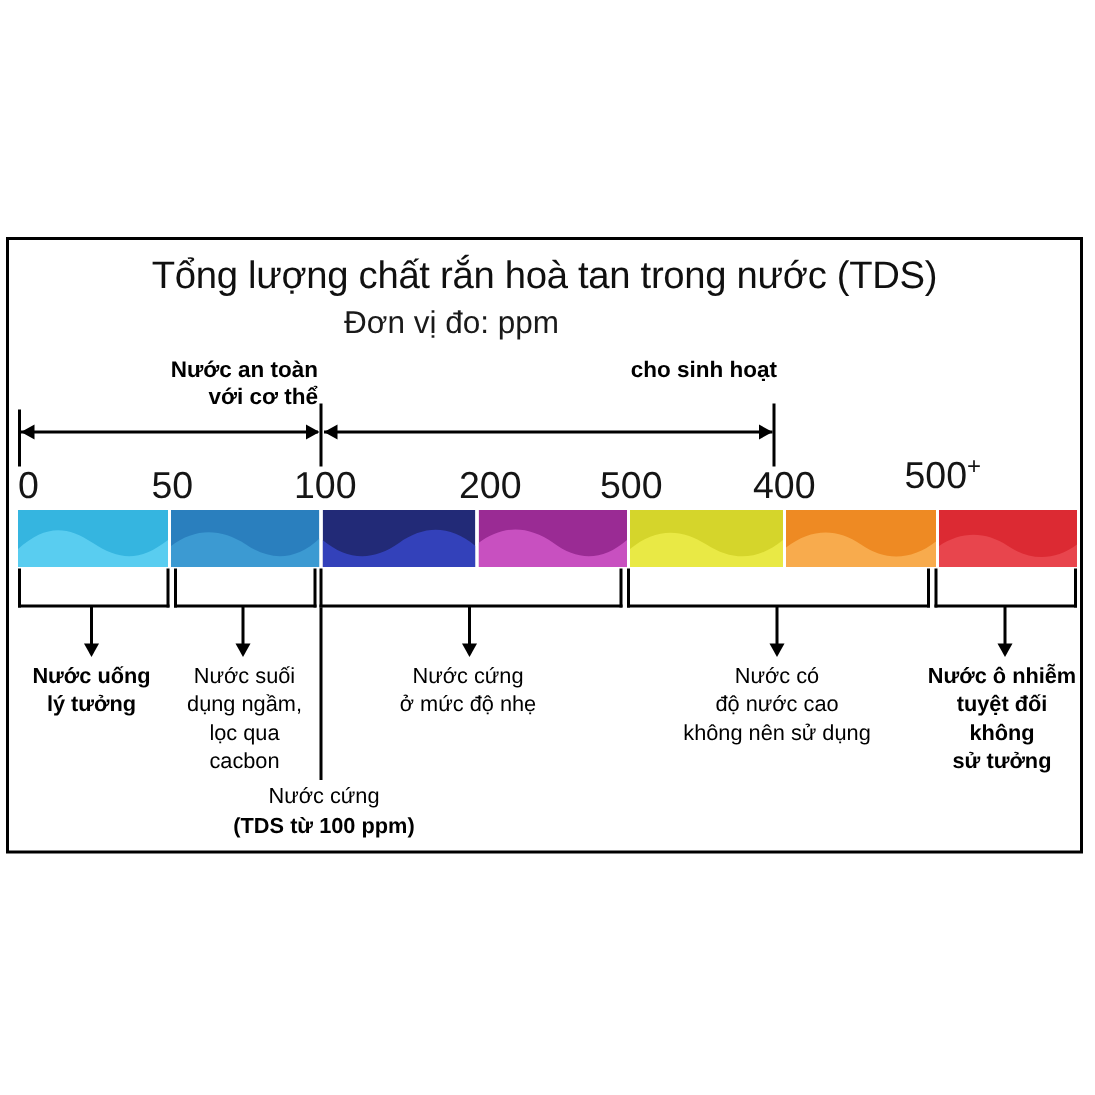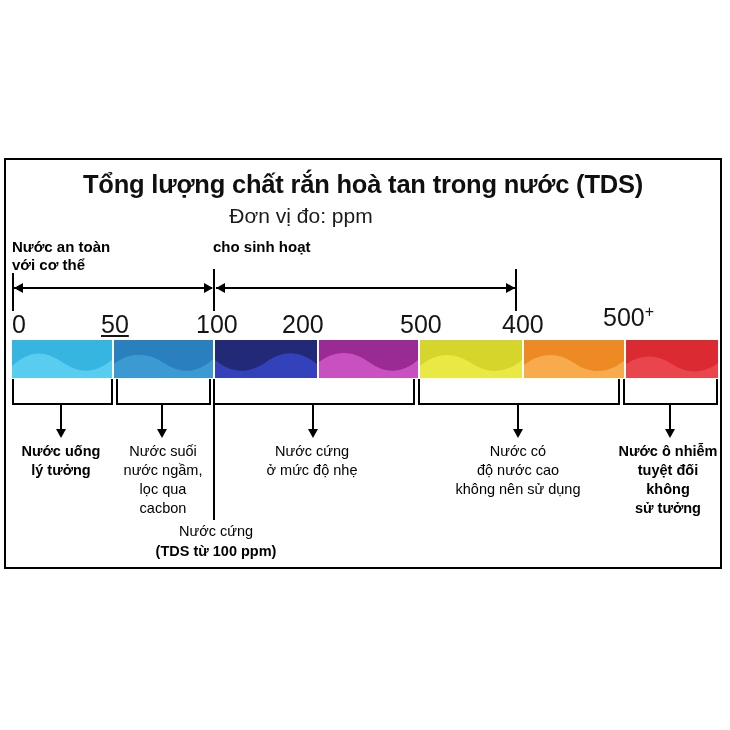--- a/index.html
+++ b/index.html
@@ -30,40 +30,40 @@
     background: #ffffff;
   }
 
   
   #title {
     position: absolute;
     left: 0; top: 10px;
     width: 714px;
     text-align: center;
     font-size: 25.5px;
-    font-weight: bold;
+    font-weight: normal;
     color: #101010;
     letter-spacing: -0.2px;
     white-space: nowrap;
   }
   #subtitle {
     position: absolute;
     left: 0; top: 44px;
     width: 590px;
     text-align: center;
     font-size: 21px;
     font-weight: 400;
     color: #1a1a1a;
     white-space: nowrap;
   }
 
   
   .top-range-label {
     position: absolute;
-    text-align: left;
+    text-align: right;
     font-size: 15px;
     font-weight: bold;
     color: #000;
     line-height: 1.18;
   }
   .arrow-row {
     position: absolute;
     height: 2px;
     background: #000;
   }
@@ -181,23 +181,23 @@
 
     <div class="arrow-row" style="left:8px; top:127px; width:198px;"></div>
     <div class="arrow-head left" style="left:8px;   top:123px;"></div>
     <div class="arrow-head right" style="left:198px; top:123px;"></div>
 
     <div class="arrow-row" style="left:210px; top:127px; width:299px;"></div>
     <div class="arrow-head left" style="left:210px; top:123px;"></div>
     <div class="arrow-head right" style="left:500px; top:123px;"></div>
 
     <div class="scale-num" style="left:6px;   top:152px;">0</div>
-    <div class="scale-num" style="left:95px;  top:152px;text-decoration:underline;">50</div>
+    <div class="scale-num" style="left:95px;  top:152px;">50</div>
     <div class="scale-num" style="left:190px; top:152px;">100</div>
-    <div class="scale-num" style="left:276px; top:152px;">200</div>
+    <div class="scale-num" style="left:300px; top:152px;">200</div>
     <div class="scale-num" style="left:394px; top:152px;">500</div>
     <div class="scale-num" style="left:496px; top:152px;">400</div>
     <div class="scale-num" style="left:597px; top:144px;"><span>500</span><sup>+</sup></div>
 
     <div id="colorbar">
 
       <div class="seg" style="left:0px; width:100px;">
         <svg viewBox="0 0 100 38" preserveAspectRatio="none">
           <rect x="0" y="0" width="100" height="38" fill="#35b5e0"></rect>
           <path d="M0 26 C18 10, 32 10, 50 22 C68 34, 82 34, 100 20 L100 38 L0 38 Z" fill="#59cdf0"></path>
@@ -267,21 +267,21 @@
     <div class="stem" style="left:663px; top:244px; height:27px;"></div>
     <div class="stem-head" style="left:659px; top:269px;"></div>
 
     <div class="bottom-label bold" style="left:0px; top:282px; width:110px;">
       <div>Nước uống</div>
       <div>lý tưởng</div>
     </div>
 
     <div class="bottom-label" style="left:105px; top:282px; width:104px;">
       <div>Nước suối</div>
-      <div>nước ngầm,</div>
+      <div>dụng ngầm,</div>
       <div>lọc qua</div>
       <div>cacbon</div>
     </div>
 
     <div class="bottom-label" style="left:213px; top:282px; width:186px;">
       <div>Nước cứng</div>
       <div>ở mức độ nhẹ</div>
     </div>
 
     <div class="bottom-label" style="left:409px; top:282px; width:206px;">

